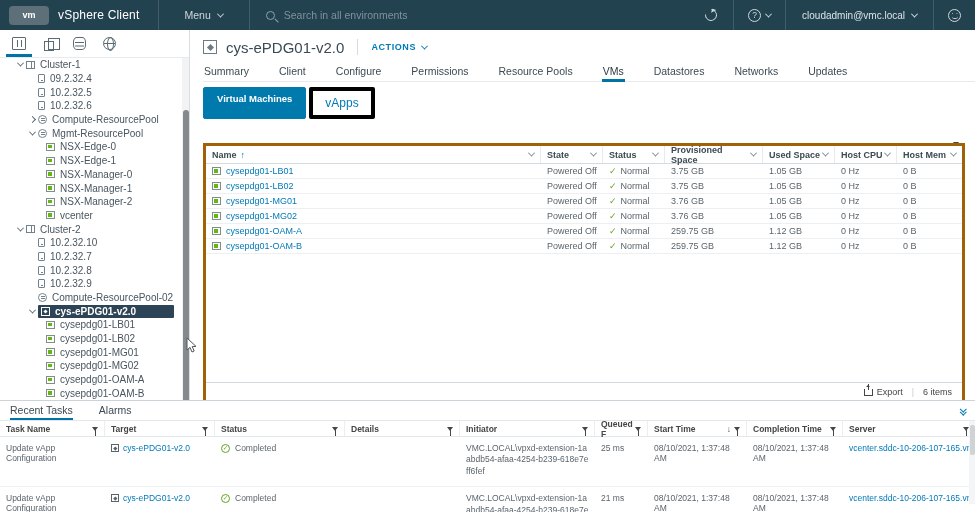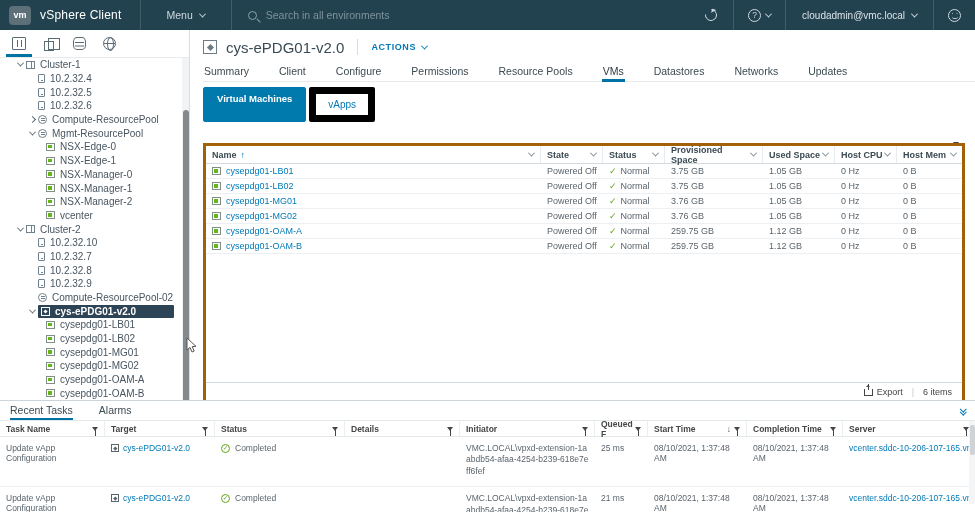--- a/index.html
+++ b/index.html
@@ -1,20 +1,20 @@
 <!DOCTYPE html>
 <html><head>
 <meta charset="utf-8">
 <style>
   * { box-sizing:border-box; margin:0; padding:0; }
   html,body { width:975px; height:512px; overflow:hidden; font-family:"Liberation Sans",sans-serif; background:#fff; position:relative; }
 
   
   .topbar { position:absolute; top:0; left:0; right:0; height:30px; background:#234250; display:flex; align-items:center; color:#fff; z-index:10; }
-  .vm-logo { width:22px; height:19px; background:#5d6f79; border-radius:4px; display:flex; align-items:center; justify-content:center; font-size:9px; font-weight:bold; color:#fff; margin-left:9px; }
+  .vm-logo { width:40px; height:19px; background:#5d6f79; border-radius:4px; display:flex; align-items:center; justify-content:center; font-size:9px; font-weight:bold; color:#fff; margin-left:9px; }
   .app-name { font-size:12px; margin-left:9px; color:#fff; letter-spacing:.2px; }
   .tb-div { width:1px; height:30px; background:rgba(255,255,255,.14); }
   .menu-btn { display:flex; align-items:center; gap:7px; font-size:10.5px; color:#cfd8dd; margin:0 26px 0 26px; }
   .srch { flex:1; display:flex; align-items:center; gap:9px; padding-left:16px; }
   .mag { width:9px; height:9px; border:1.4px solid #8fa1aa; border-radius:50%; position:relative; flex-shrink:0; }
   .mag::after { content:""; position:absolute; width:5px; height:1.4px; background:#8fa1aa; left:7px; top:8px; transform:rotate(45deg); }
   .srch input { background:transparent; border:none; outline:none; color:#c3ced4; font-size:10.5px; width:300px; font-family:"Liberation Sans",sans-serif; }
   .srch input::placeholder { color:#7e929c; }
   .tb-right { display:flex; align-items:center; height:100%; }
   .refresh { width:12px; height:12px; border:1.5px solid #cfd8dd; border-radius:50%; border-top-color:transparent; transform:rotate(-40deg); position:relative; margin:0 16px; }
@@ -75,21 +75,21 @@
   .ic-vapp.big { width:14px; height:14px; border-color:#6d7b84; } .ic-vapp.big::after { left:3.5px; top:3.5px; width:5px; height:5px; background:#6d7b84; }
   .obj-title { font-size:15px; color:#3a4a54; }
   .oh-div { width:1px; height:16px; background:#d5dce0; margin:0 4px; }
   .actions-btn { display:flex; align-items:center; gap:6px; font-size:9px; font-weight:bold; letter-spacing:.6px; color:#0079b8; }
   .tabs { position:absolute; top:31px; left:12px; right:0; height:21px; display:flex; gap:28px; font-size:10.5px; color:#3c4a52; border-bottom:1px solid #e7ebee; }
   .tab { display:flex; align-items:center; padding:0 1px; position:relative; }
   .tab.active { color:#2c3a43; }
   .tab.active::after { content:""; position:absolute; left:0; right:0; bottom:-1px; height:3px; background:#0072a3; }
   .toggle-row { position:absolute; top:57px; left:12px; display:flex; }
   .btn-vm { background:#0079ad; color:#fff; font-size:9.5px; font-weight:bold; padding:5px 13px; border-radius:2px; border:1px solid #0079ad; }
-  .btn-vapp { background:#fff; color:#0079b8; font-size:10px; padding:5px 12px; border-radius:2px; border:7px solid #000000; margin-left:3px; }
+  .btn-vapp { background:#fff; color:#0079b8; font-size:12px; padding:5px 12px; border-radius:2px; border:4px solid #000000; margin-left:3px; }
   .filter-box { position:absolute; top:107px; right:48px; width:72px; border-bottom:1px solid #c9d2d8; }
   .filter-box input { border:none; outline:none; width:100%; font-size:9.5px; color:#6c7881; padding:1px 3px; font-family:"Liberation Sans",sans-serif; }
   .filter-box input::placeholder { color:#9aa6ad; }
   .funnel { width:0; height:0; border-left:3.5px solid transparent; border-right:3.5px solid transparent; border-top:4px solid #454545; position:relative; display:inline-block; }
   .funnel::after { content:""; position:absolute; left:-0.5px; top:-1px; width:1px; height:6px; background:#454545; }
   .main-funnel { position:absolute; top:112px; right:16px; }
 
   .vm-table { position:absolute; left:12px; right:10px; top:113px; height:261px; border:3px solid #a16207; display:flex; flex-direction:column; background:#fff; }
   .vt-head { display:flex; height:18px; align-items:center; border-bottom:1px solid #d4dbe0; font-size:9px; font-weight:bold; color:#3c4a52; }
   .vt-head .cell { display:flex; align-items:center; height:100%; padding-left:6px; border-right:1px solid #e7ebee; }
@@ -193,21 +193,21 @@
       <div class="ti l1">
           <span class="slot">
             <i class="chev down"></i>
           </span>
           <i class="ic ic-cluster"></i>
           <span class="tl">Cluster-1</span>
         </div>
       <div class="ti l2">
           <span class="slot"></span>
           <i class="ic ic-host"></i>
-          <span class="tl">10.2.32.4</span>
+          <span class="tl">09.2.32.4</span>
         </div>
       <div class="ti l2">
           <span class="slot"></span>
           <i class="ic ic-host"></i>
           <span class="tl">10.2.32.5</span>
         </div>
       <div class="ti l2">
           <span class="slot"></span>
           <i class="ic ic-host"></i>
           <span class="tl">10.2.32.6</span>

